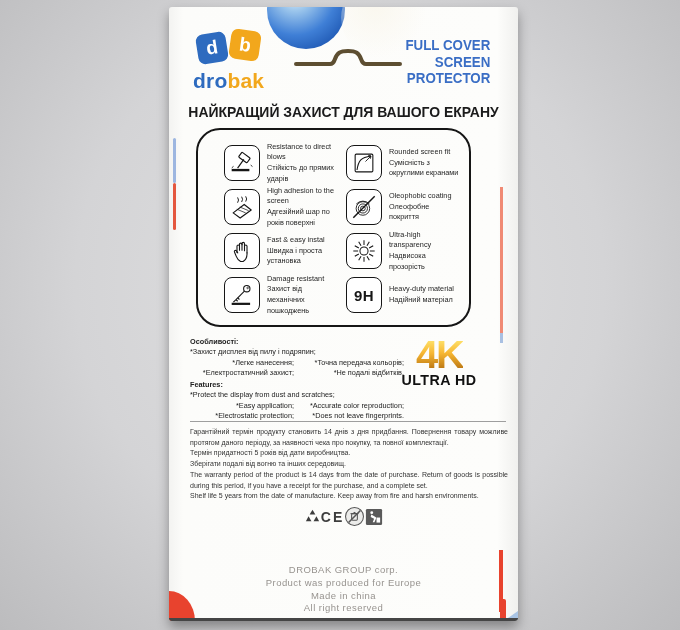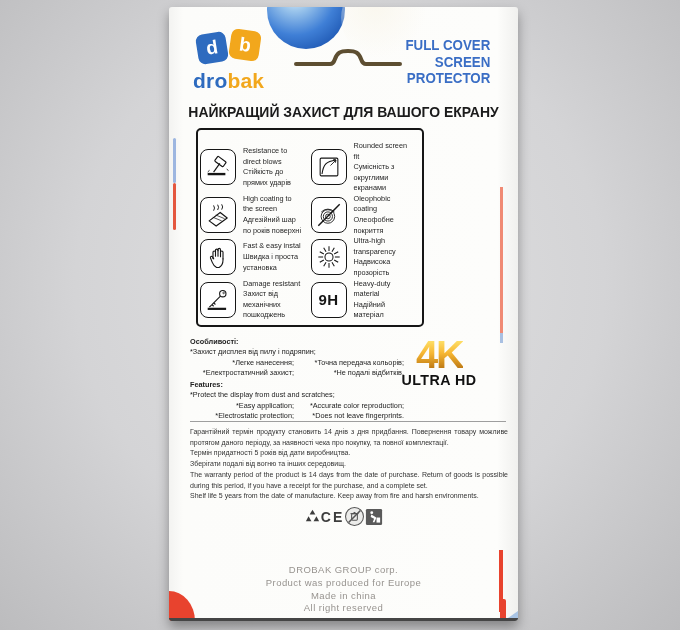--- a/index.html
+++ b/index.html
@@ -26,22 +26,22 @@
   .logoword{position:absolute;left:24px;top:62px;font-size:21px;font-weight:bold;letter-spacing:.2px;}
   .logoword .dro{color:#2e6bbf;} .logoword .bak{color:#f2a71c;}
 
   .tagline{position:absolute;right:28px;top:30px;text-align:right;color:#3a6ec5;font-weight:bold;
     font-size:14.5px;line-height:1.14;transform:scaleX(.92);transform-origin:right center;}
 
   .headline{position:absolute;left:0;right:0;top:96px;text-align:center;color:#1b1b1b;
     font-weight:bold;font-size:15.5px;transform:scaleX(.9);}
 
   
-  .fgrid{position:absolute;left:27px;top:121px;width:228px;height:199px;box-sizing:border-box;
-    border:2.2px solid #161616;border-radius:5px;padding:11px 8px 8px 2px;
+  .fgrid{position:absolute;left:27px;top:121px;width:275px;height:199px;box-sizing:border-box;
+    border:2.2px solid #161616;border-radius:24px;padding:11px 8px 8px 26px;
     display:grid;grid-template-rows:repeat(4,1fr);grid-template-columns:1fr 1fr;grid-auto-flow:column;column-gap:7px;}
   .cell{display:flex;align-items:center;}
   .ibox{flex:none;width:34px;height:34px;border:1.7px solid #161616;border-radius:8px;
     display:flex;align-items:center;justify-content:center;margin-right:7px;background:#fff;}
   .ibox .nineh{font-size:15px;font-weight:700;color:#161616;letter-spacing:.5px;}
   .ftxt{font-size:7.3px;line-height:1.45;color:#262626;}
   .ftxt .en,.ftxt .ua{display:block;}
 
   
   .speclist{position:absolute;left:21px;font-size:7.3px;line-height:1.42;color:#222;width:215px;}
@@ -135,21 +135,21 @@
 
       <div class="cell">
         <span class="ibox">
           <svg width="28" height="28" viewBox="0 0 38 38" fill="none" stroke="#161616" stroke-width="1.6">
             <path d="M7 27 L22 15.5 L31.5 23 L16.5 34 Z" stroke-linejoin="round"></path>
             <path d="M12 22 L24 27 M16 19 L28 24" stroke-width="1"></path>
             <path d="M13 6 q2.6 3.6 0 7.2 M18.5 5 q2.6 3.6 0 7.2 M24 4.5 q2.6 3.6 0 7.2" stroke-width="1.3"></path>
           </svg>
         </span>
         <span class="ftxt">
-            <span class="en">High coating to the screen</span>
+            <span class="en">High adhesion to the screen</span>
             <span class="ua">Адгезійний шар по років поверхні</span>
           </span>
       </div>
 
       <div class="cell">
         <span class="ibox">
           <svg width="28" height="28" viewBox="0 0 38 38" fill="none" stroke="#161616" stroke-width="1.5" stroke-linecap="round" stroke-linejoin="round">
             <path d="M12.2 21 V12.5 a1.7 1.7 0 0 1 3.4 0 V18"></path>
             <path d="M15.6 12 V10 a1.7 1.7 0 0 1 3.4 0 v8"></path>
             <path d="M19 10.5 V9 a1.7 1.7 0 0 1 3.4 0 v9.5"></path>

